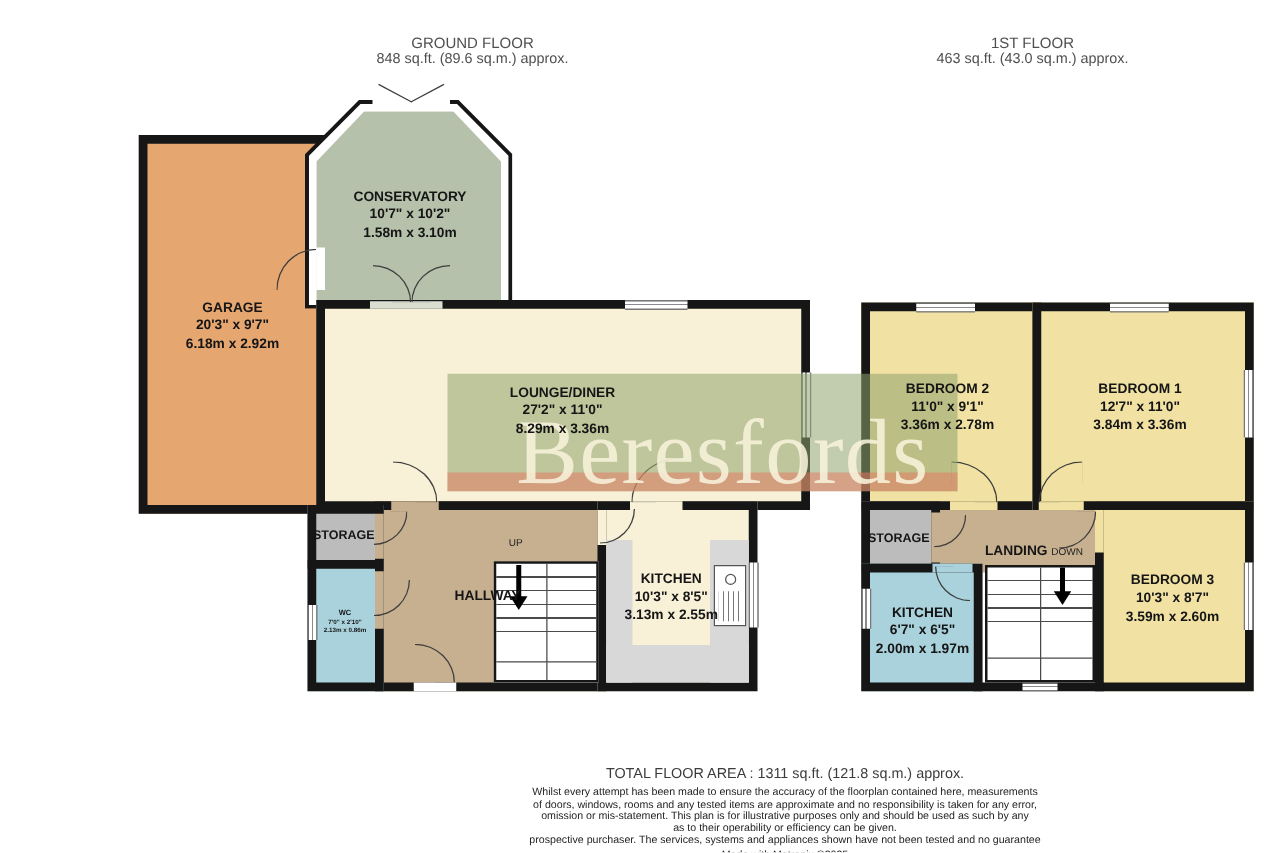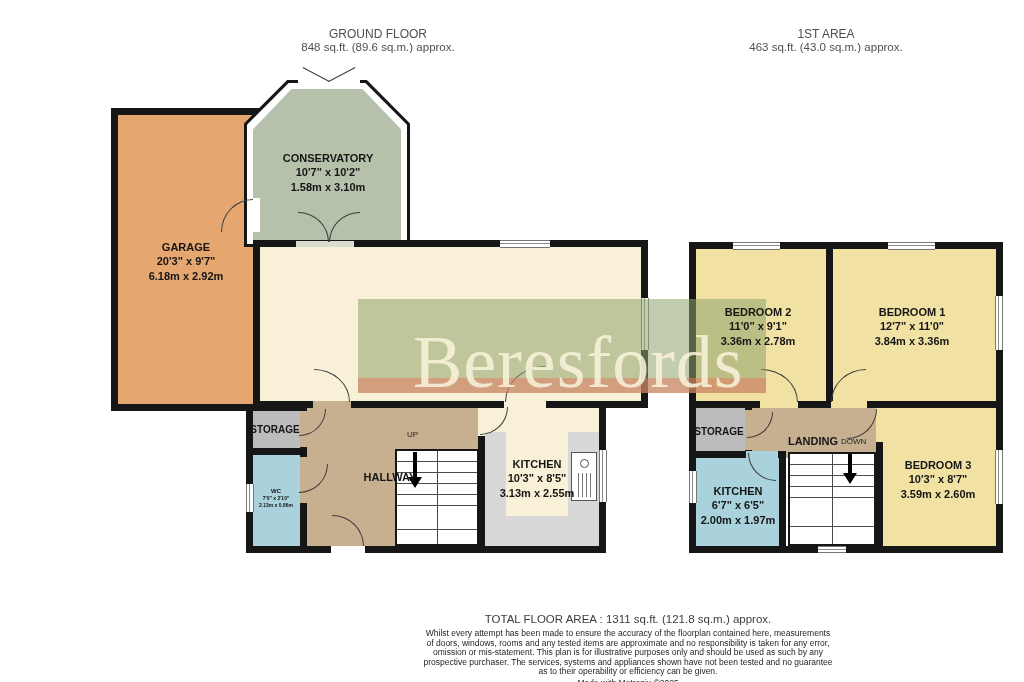--- a/index.html
+++ b/index.html
@@ -42,21 +42,21 @@
 </head>
 <body>
 
 <div id="plan">
 
   <div class="floor-hdr" style="left:330px;top:27px;">
     <div>GROUND FLOOR</div>
     <div class="sub">848 sq.ft. (89.6 sq.m.) approx.</div>
   </div>
   <div class="floor-hdr" style="left:778px;top:27px;">
-    <div>1ST AREA</div>
+    <div>1ST FLOOR</div>
     <div class="sub">463 sq.ft. (43.0 sq.m.) approx.</div>
   </div>
 
   <div class="poly" style="left:196px;top:80px;width:166px;height:167px;background:#161616;z-index:2;"></div>
   <div class="poly" style="left:199px;top:83px;width:160px;height:161px;background:#ffffff;z-index:2;"></div>
   <div class="poly" style="left:205px;top:89px;width:148px;height:155px;background:#b6c1ab;z-index:2;"></div>
 
   <div class="patch" style="left:250px;top:79px;width:62px;height:9px;background:#fff;z-index:10;"></div>
   <div class="rot" style="left:253px;top:74px;width:30px;transform:rotate(28deg);"></div>
   <div class="rot" style="left:279px;top:74px;width:30px;transform:rotate(-28deg);"></div>
@@ -156,20 +156,25 @@
   <div class="lbl" style="left:138px;top:261px;">
     <div>GARAGE</div>
     <div>20'3" x 9'7"</div>
     <div>6.18m x 2.92m</div>
   </div>
   <div class="lbl" style="left:280px;top:172px;">
     <div>CONSERVATORY</div>
     <div>10'7" x 10'2"</div>
     <div>1.58m x 3.10m</div>
   </div>
+  <div class="lbl" style="left:402px;top:329px;">
+    <div>LOUNGE/DINER</div>
+    <div>27'2" x 11'0"</div>
+    <div>8.29m x 3.36m</div>
+  </div>
   <div class="lbl" style="left:489px;top:478px;">
     <div>KITCHEN</div>
     <div>10'3" x 8'5"</div>
     <div>3.13m x 2.55m</div>
   </div>
   <div class="lbl" style="left:342px;top:477px;">
     <div>HALLWAY</div>
   </div>
   <div class="lbl lbl-sm" style="left:227px;top:429px;">
     <div>STORAGE</div>
@@ -204,18 +209,18 @@
     <div>KITCHEN</div>
     <div>6'7" x 6'5"</div>
     <div>2.00m x 1.97m</div>
   </div>
 
   <div id="footer">
     <div class="total">TOTAL FLOOR AREA : 1311 sq.ft. (121.8 sq.m.) approx.</div>
     <div class="disc">Whilst every attempt has been made to ensure the accuracy of the floorplan contained here, measurements</div>
     <div class="disc">of doors, windows, rooms and any tested items are approximate and no responsibility is taken for any error,</div>
     <div class="disc">omission or mis-statement. This plan is for illustrative purposes only and should be used as such by any</div>
+    <div class="disc">as to their operability or efficiency can be given.</div>
     <div class="disc">prospective purchaser. The services, systems and appliances shown have not been tested and no guarantee</div>
-    <div class="disc">as to their operability or efficiency can be given.</div>
     <div class="credit">Made with Metropix ©2025</div>
   </div>
 
 </div>
 
 </body></html>

